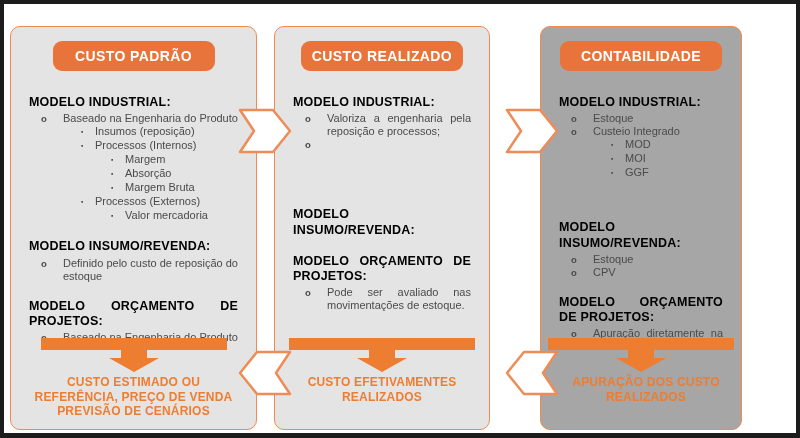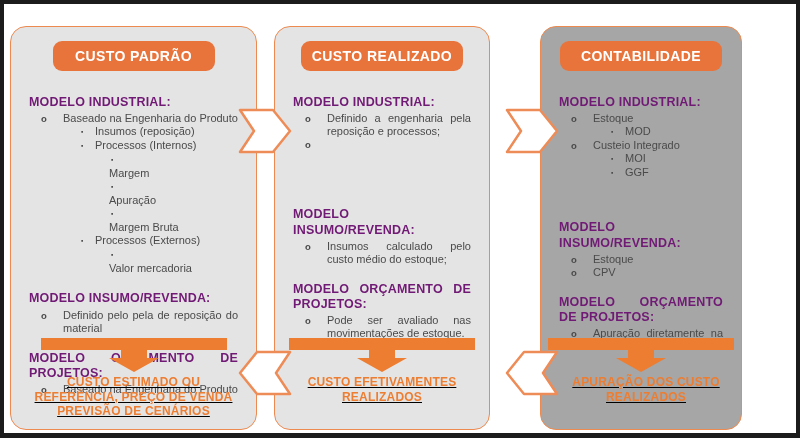--- a/index.html
+++ b/index.html
@@ -2,48 +2,48 @@
 <html><head>
 <meta charset="utf-8">
 <style>
   html,body{margin:0;padding:0;background:#ffffff;}
   body{width:800px;height:438px;font-family:"Liberation Sans","DejaVu Sans",sans-serif;}
   .frame{position:relative;width:800px;height:438px;box-sizing:border-box;
          border:4px solid #1c1c1c;border-bottom-width:5px;background:#ffffff;overflow:hidden;}
 
   
   .panel{position:absolute;top:22px;height:404px;box-sizing:border-box;
-         border:1.5px solid #ED8A50;border-radius:16px;background:#E5E4E4;}
+         border:1.5px solid #ED8A50;border-radius:10px;background:#E5E4E4;}
   .panel.dark{background:#A6A6A6;}
   .p1{left:6px;width:247px;}
   .p2{left:270px;width:216px;}
   .p3{left:536px;width:202px;}
 
   .pill{display:block;width:162px;margin:14px auto 0;box-sizing:border-box;
         background:#E8743B;color:#ffffff;font-weight:bold;font-size:14px;
         text-align:center;padding:7px 2px;border-radius:9px;letter-spacing:.4px;}
 
   .panel-body{padding:0 18px;}
   .sec{margin-top:16px;}
   .sec.first{margin-top:24px;}
   .sec.gap-xl{margin-top:56px;}
   .sec.gap-lg{margin-top:40px;}
-  .sec-title{margin:0 0 2px 0;font-size:12.5px;font-weight:bold;color:#701a75;
+  .sec-title{margin:0 0 2px 0;font-size:12.5px;font-weight:bold;color:#000000;
              letter-spacing:.2px;line-height:1.22;text-align:justify;}
   .li{display:flex;font-size:11px;color:#4A4A4A;line-height:13px;}
   .li-text{flex:1;text-align:justify;}
   .mk{flex:none;width:22px;text-align:left;padding-left:4px;}
   .lvl1{margin-left:8px;}
   .lvl2{margin-left:50px;justify-content:center;}
   .lvl2 .mk,.lvl3 .mk{width:14px;padding-left:2px;}
-  .lvl3{margin-left:80px;flex-direction:column;}
+  .lvl3{margin-left:80px;}
   .lvl1 .mk::before{content:"o";font-size:9.5px;font-weight:bold;color:#4A4A4A;}
   .lvl2 .mk::before,.lvl3 .mk::before{content:"\25AA";font-size:6.5px;position:relative;top:-1px;color:#4A4A4A;}
 
-  .panel-footer{position:absolute;top:311px;left:0;right:0;text-align:center;text-decoration:underline;}
+  .panel-footer{position:absolute;top:311px;left:0;right:0;text-align:center;}
   .down-arrow{display:block;margin:0 auto;}
   .result{margin:3px auto 0;width:210px;font-size:12px;font-weight:bold;
           color:#ED7D31;line-height:1.22;letter-spacing:.2px;text-align:center;}
 
   
   .chev{position:absolute;}
   .c-tr1{left:234px;top:104px;}
   .c-tr2{left:501px;top:104px;}
   .c-bl1{left:234px;top:346px;}
   .c-bl2{left:501px;top:346px;}
@@ -69,40 +69,40 @@
         <div class="li lvl2">
             <span class="mk"></span>
             <span class="li-text">Processos (Internos)</span>
           </div>
         <div class="li lvl3">
             <span class="mk"></span>
             <span class="li-text">Margem</span>
           </div>
         <div class="li lvl3">
             <span class="mk"></span>
-            <span class="li-text">Apuração</span>
+            <span class="li-text">Absorção</span>
           </div>
         <div class="li lvl3">
             <span class="mk"></span>
             <span class="li-text">Margem Bruta</span>
           </div>
         <div class="li lvl2">
             <span class="mk"></span>
             <span class="li-text">Processos (Externos)</span>
           </div>
         <div class="li lvl3">
             <span class="mk"></span>
             <span class="li-text">Valor mercadoria</span>
           </div>
       </div>
       <div class="sec">
         <h3 class="sec-title">MODELO INSUMO/REVENDA:</h3>
         <div class="li lvl1">
             <span class="mk"></span>
-            <span class="li-text">Definido pelo pela de reposição do material</span>
+            <span class="li-text">Definido pelo custo de reposição do estoque</span>
           </div>
       </div>
       <div class="sec">
         <h3 class="sec-title">MODELO ORÇAMENTO DE PROJETOS:</h3>
         <div class="li lvl1">
             <span class="mk"></span>
             <span class="li-text">Baseado na Engenharia do Produto</span>
           </div>
       </div>
     </div>
@@ -116,32 +116,28 @@
     </div>
   </section>
 
   <section class="panel p2">
     <div class="pill">CUSTO REALIZADO</div>
     <div class="panel-body">
       <div class="sec first">
         <h3 class="sec-title">MODELO INDUSTRIAL:</h3>
         <div class="li lvl1">
             <span class="mk"></span>
-            <span class="li-text">Definido a engenharia pela reposição e processos;</span>
+            <span class="li-text">Valoriza a engenharia pela reposição e processos;</span>
           </div>
         <div class="li lvl1">
             <span class="mk"></span>
           </div>
       </div>
       <div class="sec gap-xl">
         <h3 class="sec-title">MODELO INSUMO/REVENDA:</h3>
-        <div class="li lvl1">
-            <span class="mk"></span>
-            <span class="li-text">Insumos calculado pelo custo médio do estoque;</span>
-          </div>
       </div>
       <div class="sec">
         <h3 class="sec-title">MODELO ORÇAMENTO DE PROJETOS:</h3>
         <div class="li lvl1">
             <span class="mk"></span>
             <span class="li-text">Pode ser avaliado nas movimentações de estoque.</span>
           </div>
       </div>
     </div>
     <div class="panel-footer">
@@ -156,27 +152,27 @@
 
   <section class="panel dark p3">
     <div class="pill">CONTABILIDADE</div>
     <div class="panel-body">
       <div class="sec first">
         <h3 class="sec-title">MODELO INDUSTRIAL:</h3>
         <div class="li lvl1">
             <span class="mk"></span>
             <span class="li-text">Estoque</span>
           </div>
+        <div class="li lvl1">
+            <span class="mk"></span>
+            <span class="li-text">Custeio Integrado</span>
+          </div>
         <div class="li lvl2">
             <span class="mk"></span>
             <span class="li-text">MOD</span>
-          </div>
-        <div class="li lvl1">
-            <span class="mk"></span>
-            <span class="li-text">Custeio Integrado</span>
           </div>
         <div class="li lvl2">
             <span class="mk"></span>
             <span class="li-text">MOI</span>
           </div>
         <div class="li lvl2">
             <span class="mk"></span>
             <span class="li-text">GGF</span>
           </div>
       </div>

